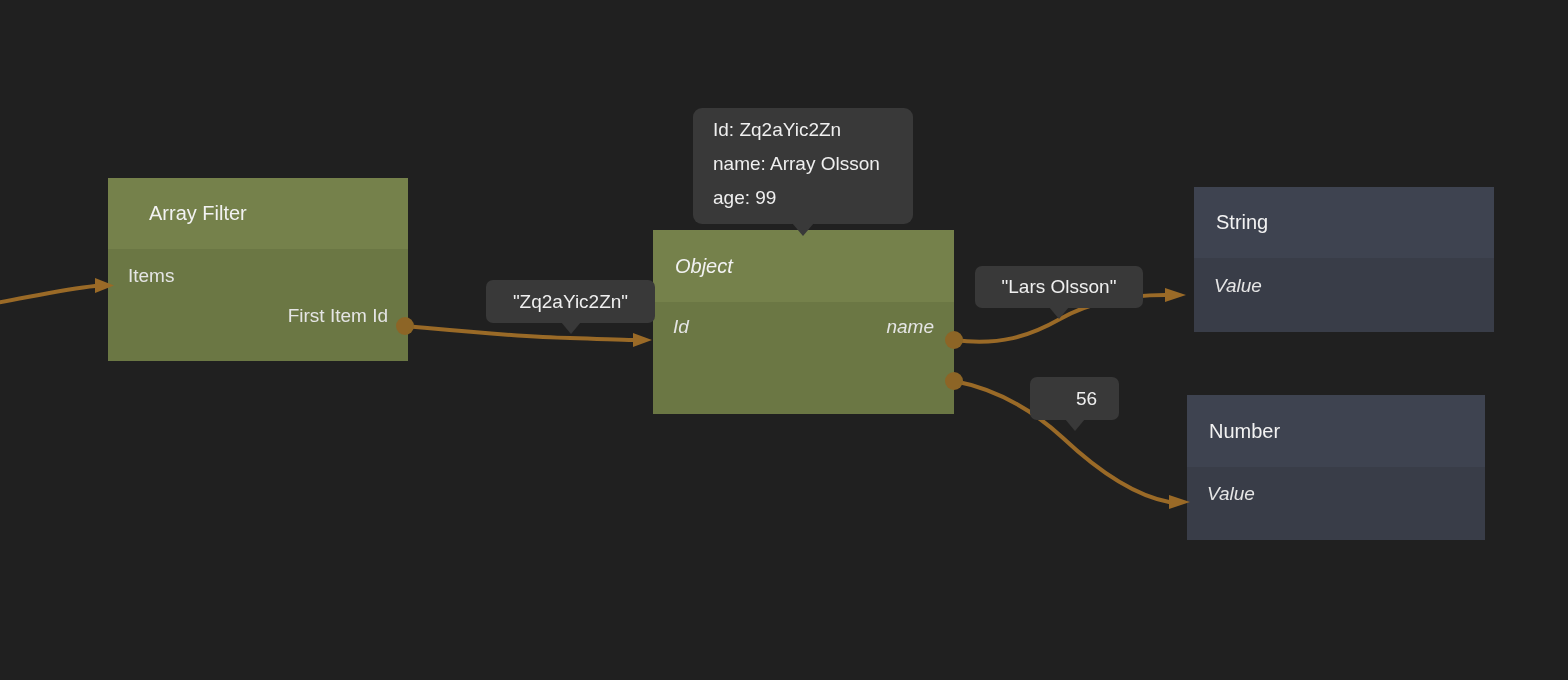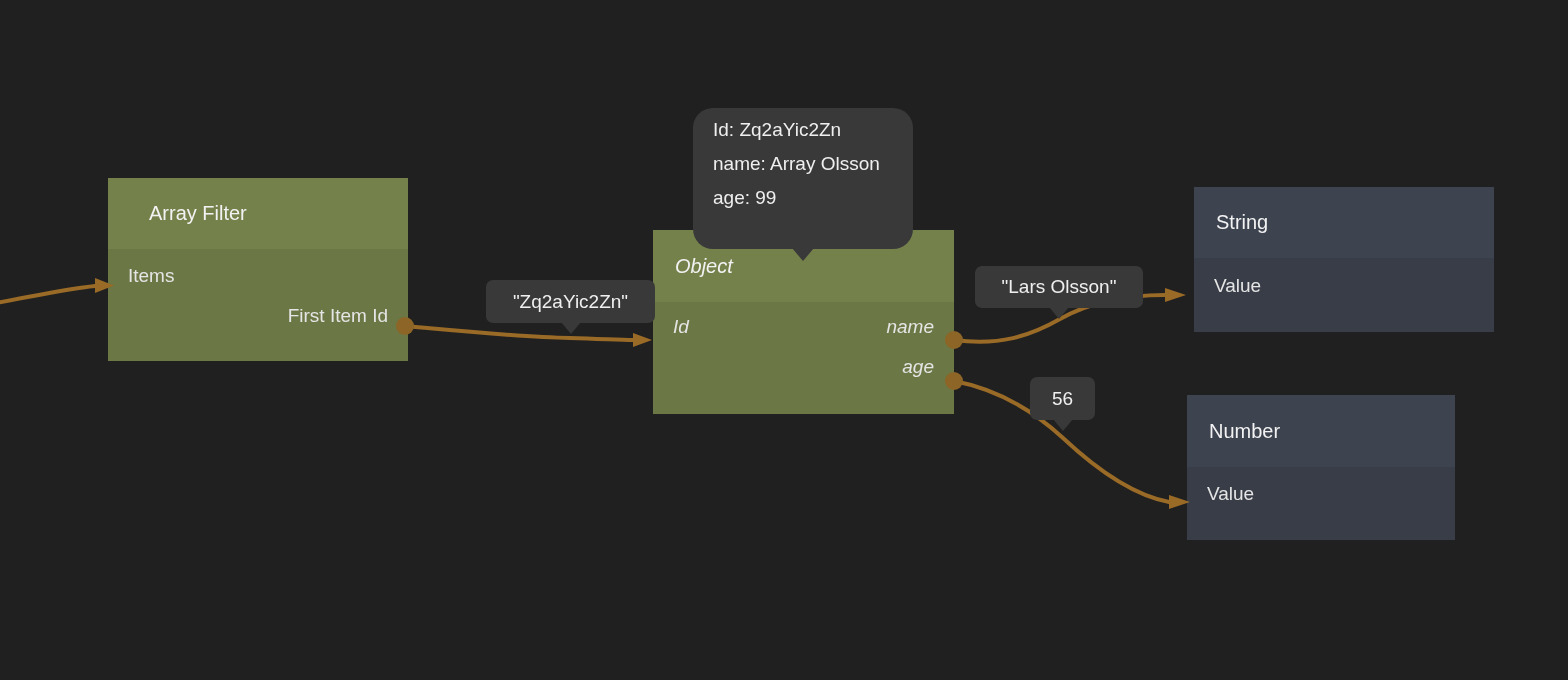--- a/index.html
+++ b/index.html
@@ -32,35 +32,35 @@
     display:flex;align-items:flex-start;
     padding:0 20px;
     font-size:19px;
     color:#e5e5e5;
   }
   .node .row.single-right{justify-content:flex-end;margin-left:24px;}
   .node .row.between{justify-content:space-between;gap:12px;}
   .node-green .header{background:#75814b;}
   .node-green .body{background:#6b7744;}
   .node-slate .header{background:#3e4350;}
-  .node-slate .body{background:#393d48;}
+  .node-slate .body{background:#393d48;font-style:italic;}
 
   #node-array-filter{left:108px;top:178px;width:300px;}
   #node-array-filter .header{height:71px;padding-left:41px;}
   #node-array-filter .body{height:112px;padding-top:16px;}
 
   #node-object{left:653px;top:230px;width:301px;font-style:italic;}
   #node-object .header{height:72px;}
   #node-object .body{height:112px;padding-top:14px;}
 
   #node-string{left:1182px;top:187px;width:300px;padding-left:12px;}
   #node-string .header{height:71px;}
   #node-string .body{height:74px;padding-top:17px;}
 
-  #node-number{left:1187px;top:395px;width:268px;}
+  #node-number{left:1187px;top:395px;width:298px;}
   #node-number .header{height:72px;}
   #node-number .body{height:73px;padding-top:16px;}
 
   
   svg.wires{
     position:absolute;left:0;top:0;
     width:1568px;height:680px;
     z-index:2;
   }
   svg.wires path{
@@ -86,31 +86,31 @@
     position:absolute;
     left:50%;bottom:-11px;
     transform:translateX(-50%);
     width:0;height:0;
     border-left:10px solid transparent;
     border-right:10px solid transparent;
     border-top:12px solid #393939;
   }
   #bubble-zq{left:486px;top:280px;width:169px;height:43px;}
   #bubble-lars{left:975px;top:266px;width:168px;height:42px;}
-  #bubble-56{left:1030px;top:377px;width:65px;height:43px;}
+  #bubble-56{left:1030px;top:377px;width:65px;height:43px;padding-left:24px;}
 
   .tooltip-preview{
     position:absolute;
     z-index:3;
     left:693px;top:108px;
-    width:220px;height:141px;
+    width:220px;height:116px;
     box-sizing:border-box;
     background:#393939;
     color:#efefef;
-    border-radius:20px;
+    border-radius:9px;
     padding:5px 20px;
     font-size:19px;
     line-height:34px;
   }
   .tooltip-preview .pointer{
     position:absolute;
     left:110px;bottom:-12px;
     transform:translateX(-50%);
     width:0;height:0;
     border-left:11px solid transparent;
@@ -139,23 +139,20 @@
 
   <div class="node node-green" id="node-object">
     <div class="header">
       <span>Object</span>
     </div>
     <div class="body">
       <div class="row between">
         <span>Id</span>
         <span>name</span>
       </div>
-      <div class="row single-right">
-        <span>age</span>
-      </div>
     </div>
   </div>
 
   <div class="node node-slate" id="node-string">
     <div class="header">
       <span>String</span>
     </div>
     <div class="body">
       <div class="row">
         <span>Value</span>

